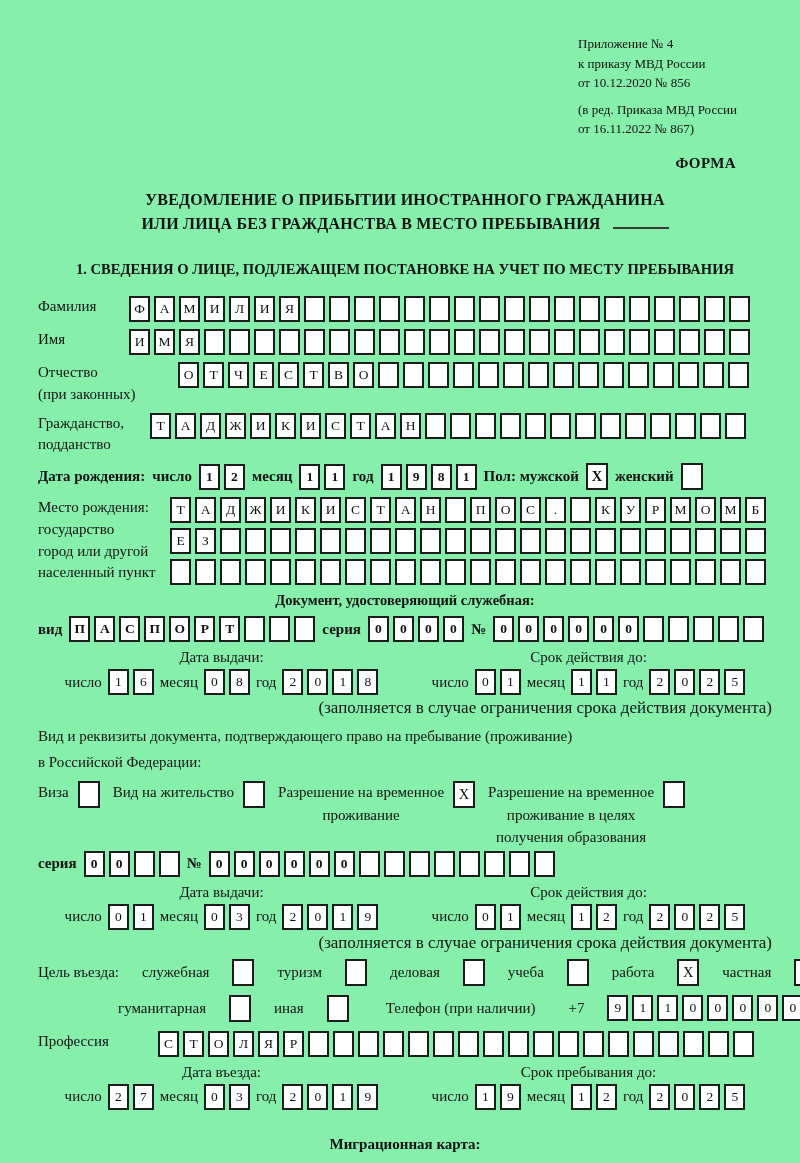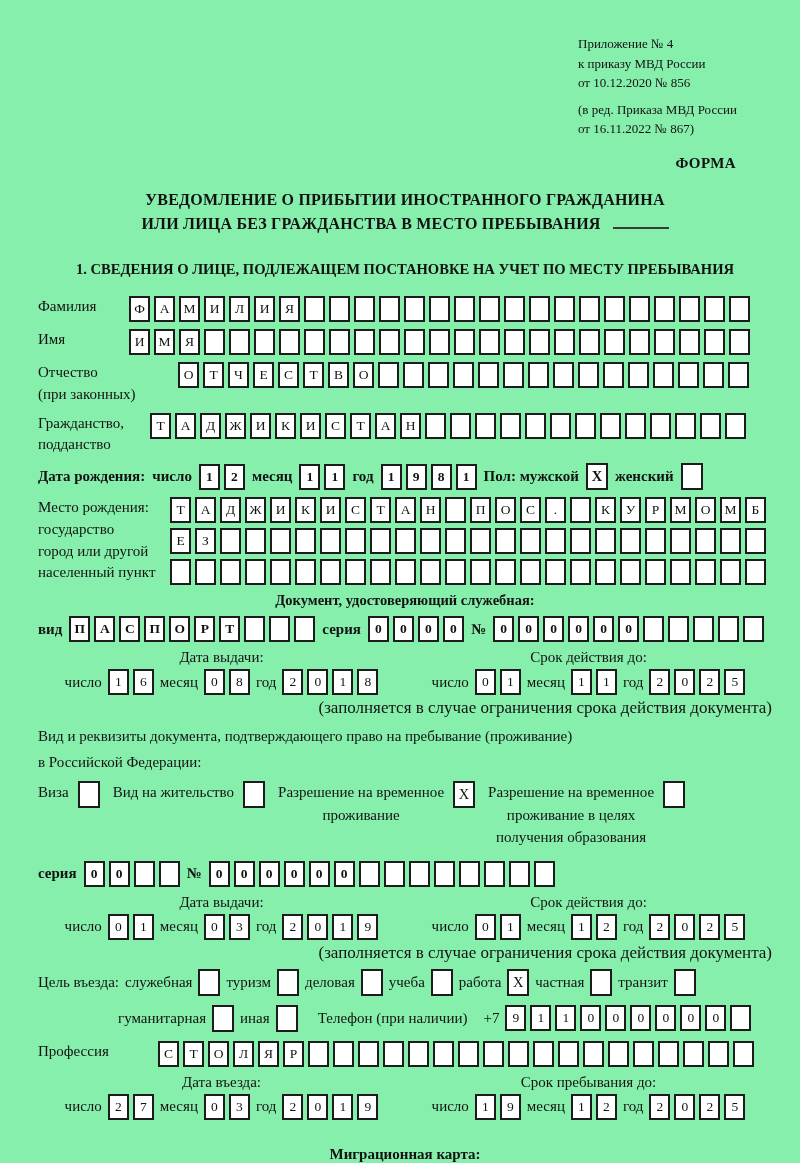--- a/index.html
+++ b/index.html
@@ -24,24 +24,24 @@
   .sub{font-size:15px;flex:0 0 auto;}
   .stack{display:flex;flex-direction:column;gap:5px;}
   .stack.wide{gap:9px;}
   .doc-heading{text-align:center;font-weight:bold;font-size:14.5px;margin:6px 0 7px;}
   .dates{display:flex;margin:2px 0 0;}
   .date-col{flex:1;display:flex;flex-direction:column;align-items:center;}
   .date-head{font-size:15px;margin-bottom:3px;}
   .date-line{display:flex;align-items:center;gap:6px;font-size:15px;}
   .date-note{text-align:right;font-size:17px;margin-top:3px;margin-bottom:6px;}
   .intro{font-size:15px;line-height:1.7;margin:4px 0 6px;}
-  .opts{display:flex;align-items:flex-start;gap:13px;font-size:15px;margin:2px 0 12px;}
+  .opts{display:flex;align-items:flex-start;gap:13px;font-size:15px;margin:2px 0 2px;}
   .opt{display:flex;align-items:flex-start;gap:9px;}
   .opt .optlbl{text-align:center;line-height:1.5;}
-  .purpose{display:flex;align-items:center;gap:6px;font-size:15px;margin-bottom:9px;flex-wrap:nowrap;}
+  .purpose{display:flex;align-items:center;gap:23px;font-size:15px;margin-bottom:9px;flex-wrap:nowrap;}
   .indent80{padding-left:80px;}
   .mt6{margin-top:6px;}.mt10{margin-top:26px;flex-direction:column;}
 </style>
 </head>
 <body>
 
 <div class="page">
 
   <div class="appendix">
     <div class="preline">Приложение № 4

